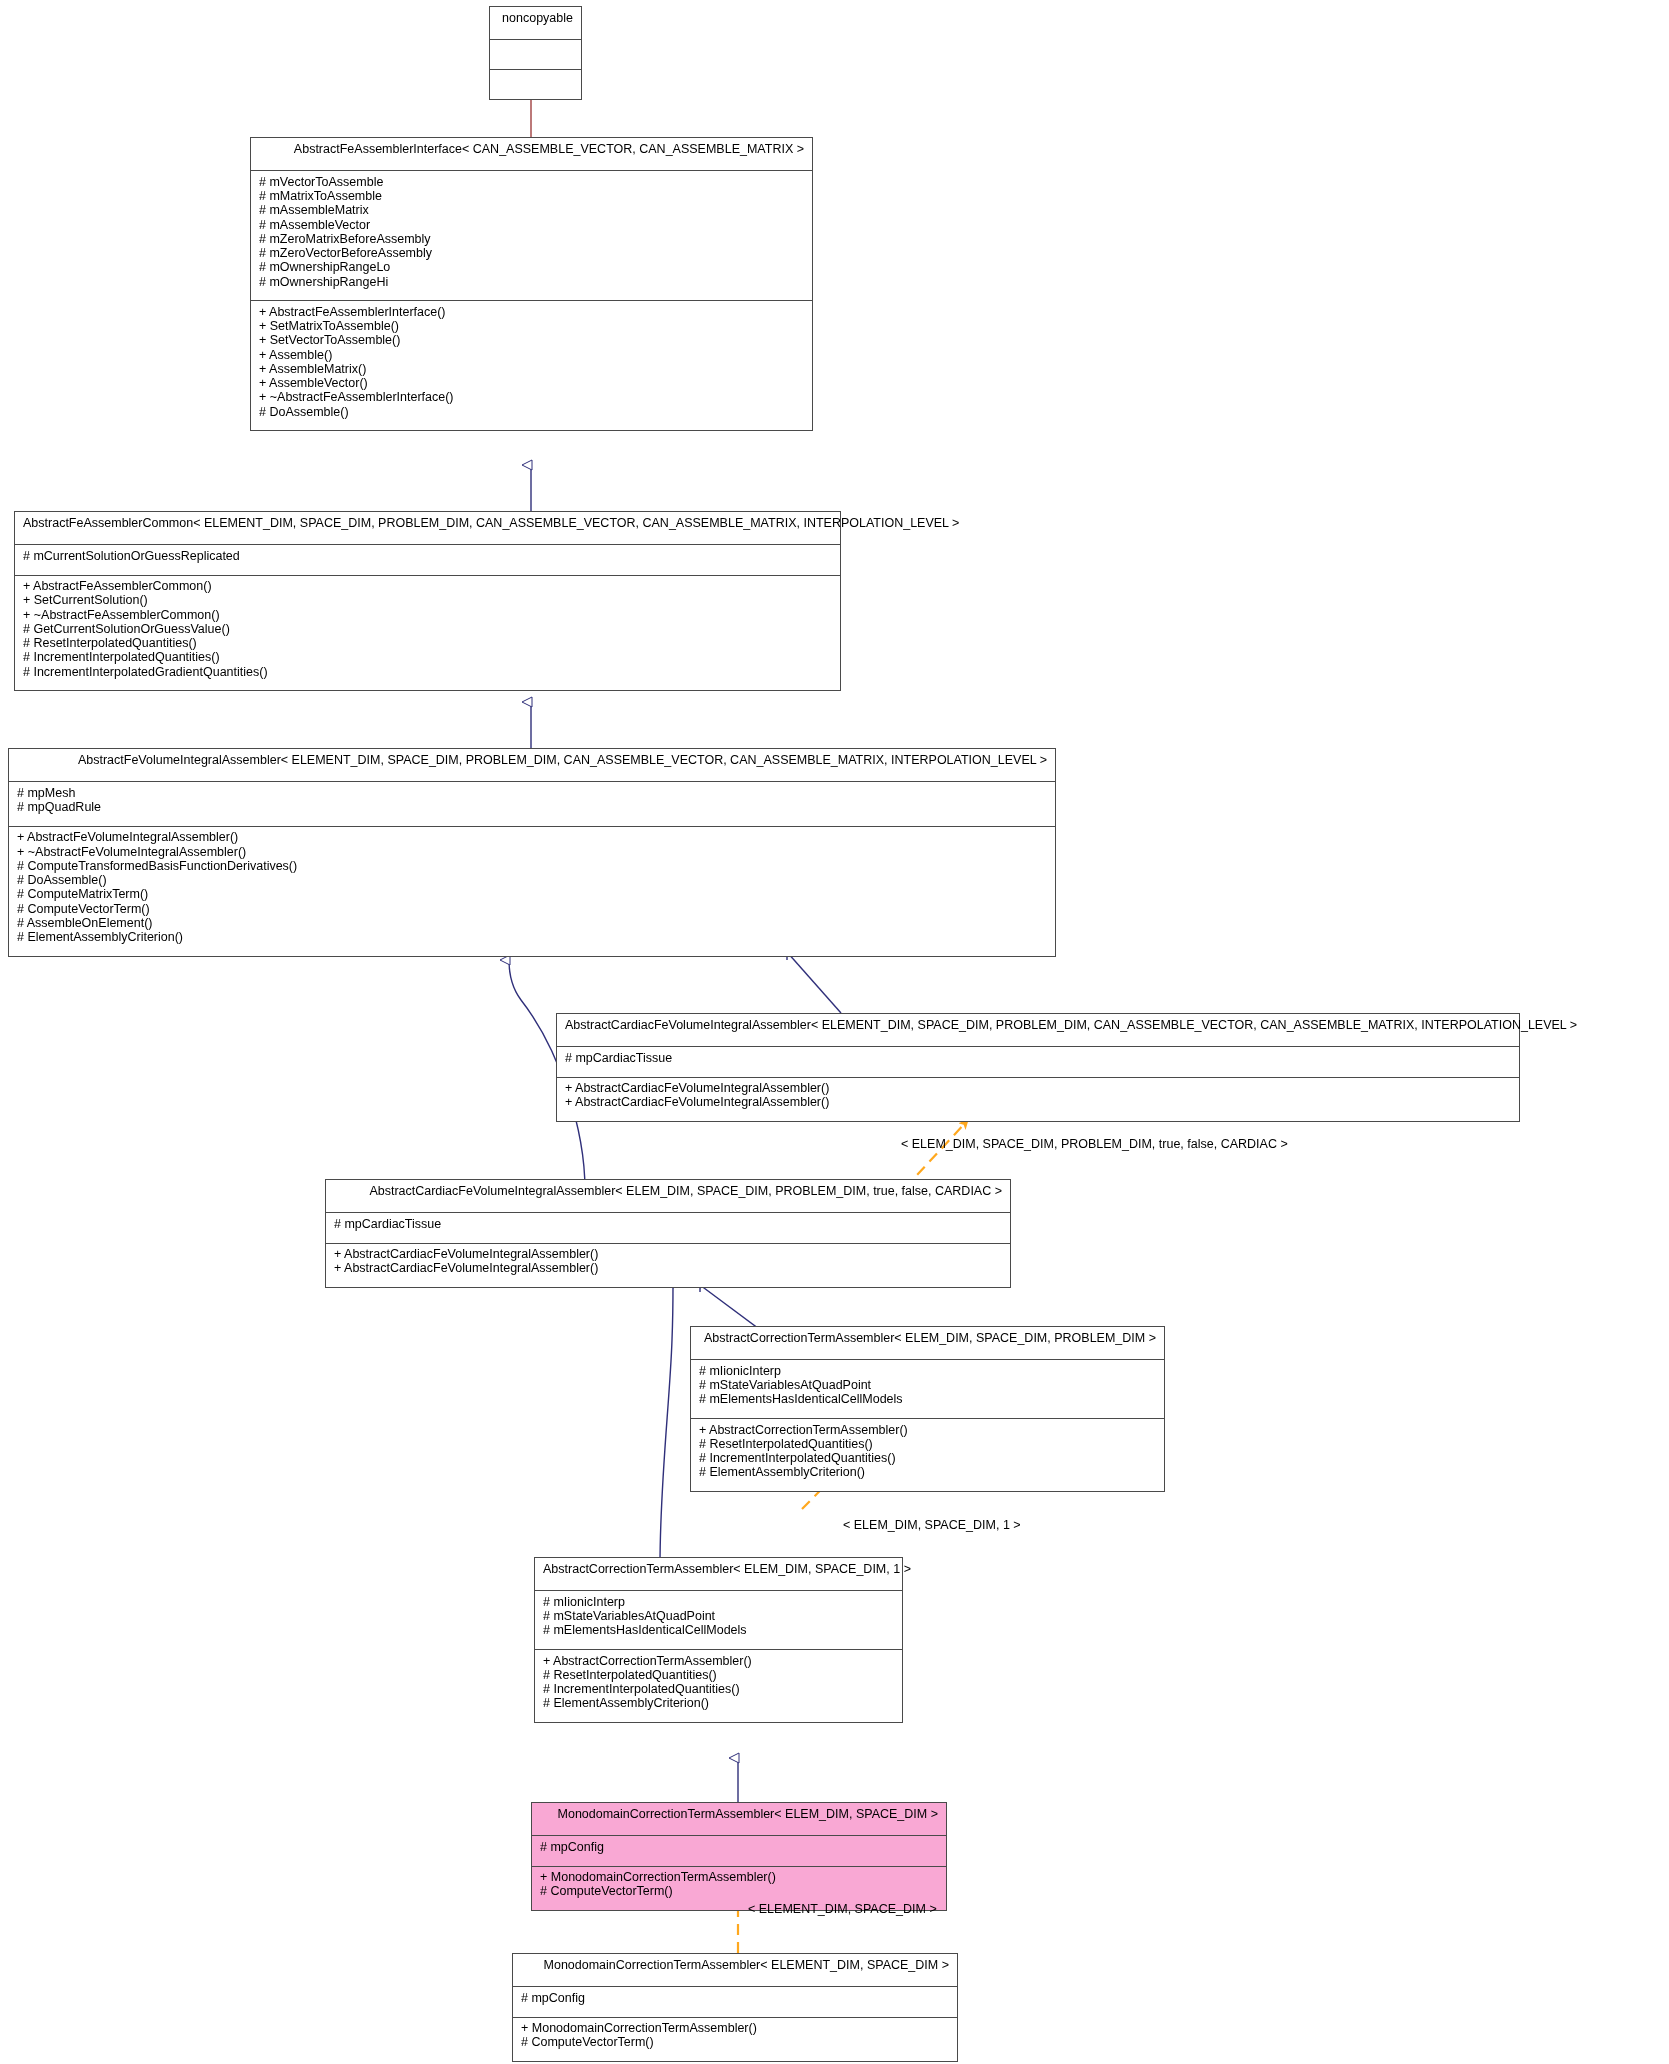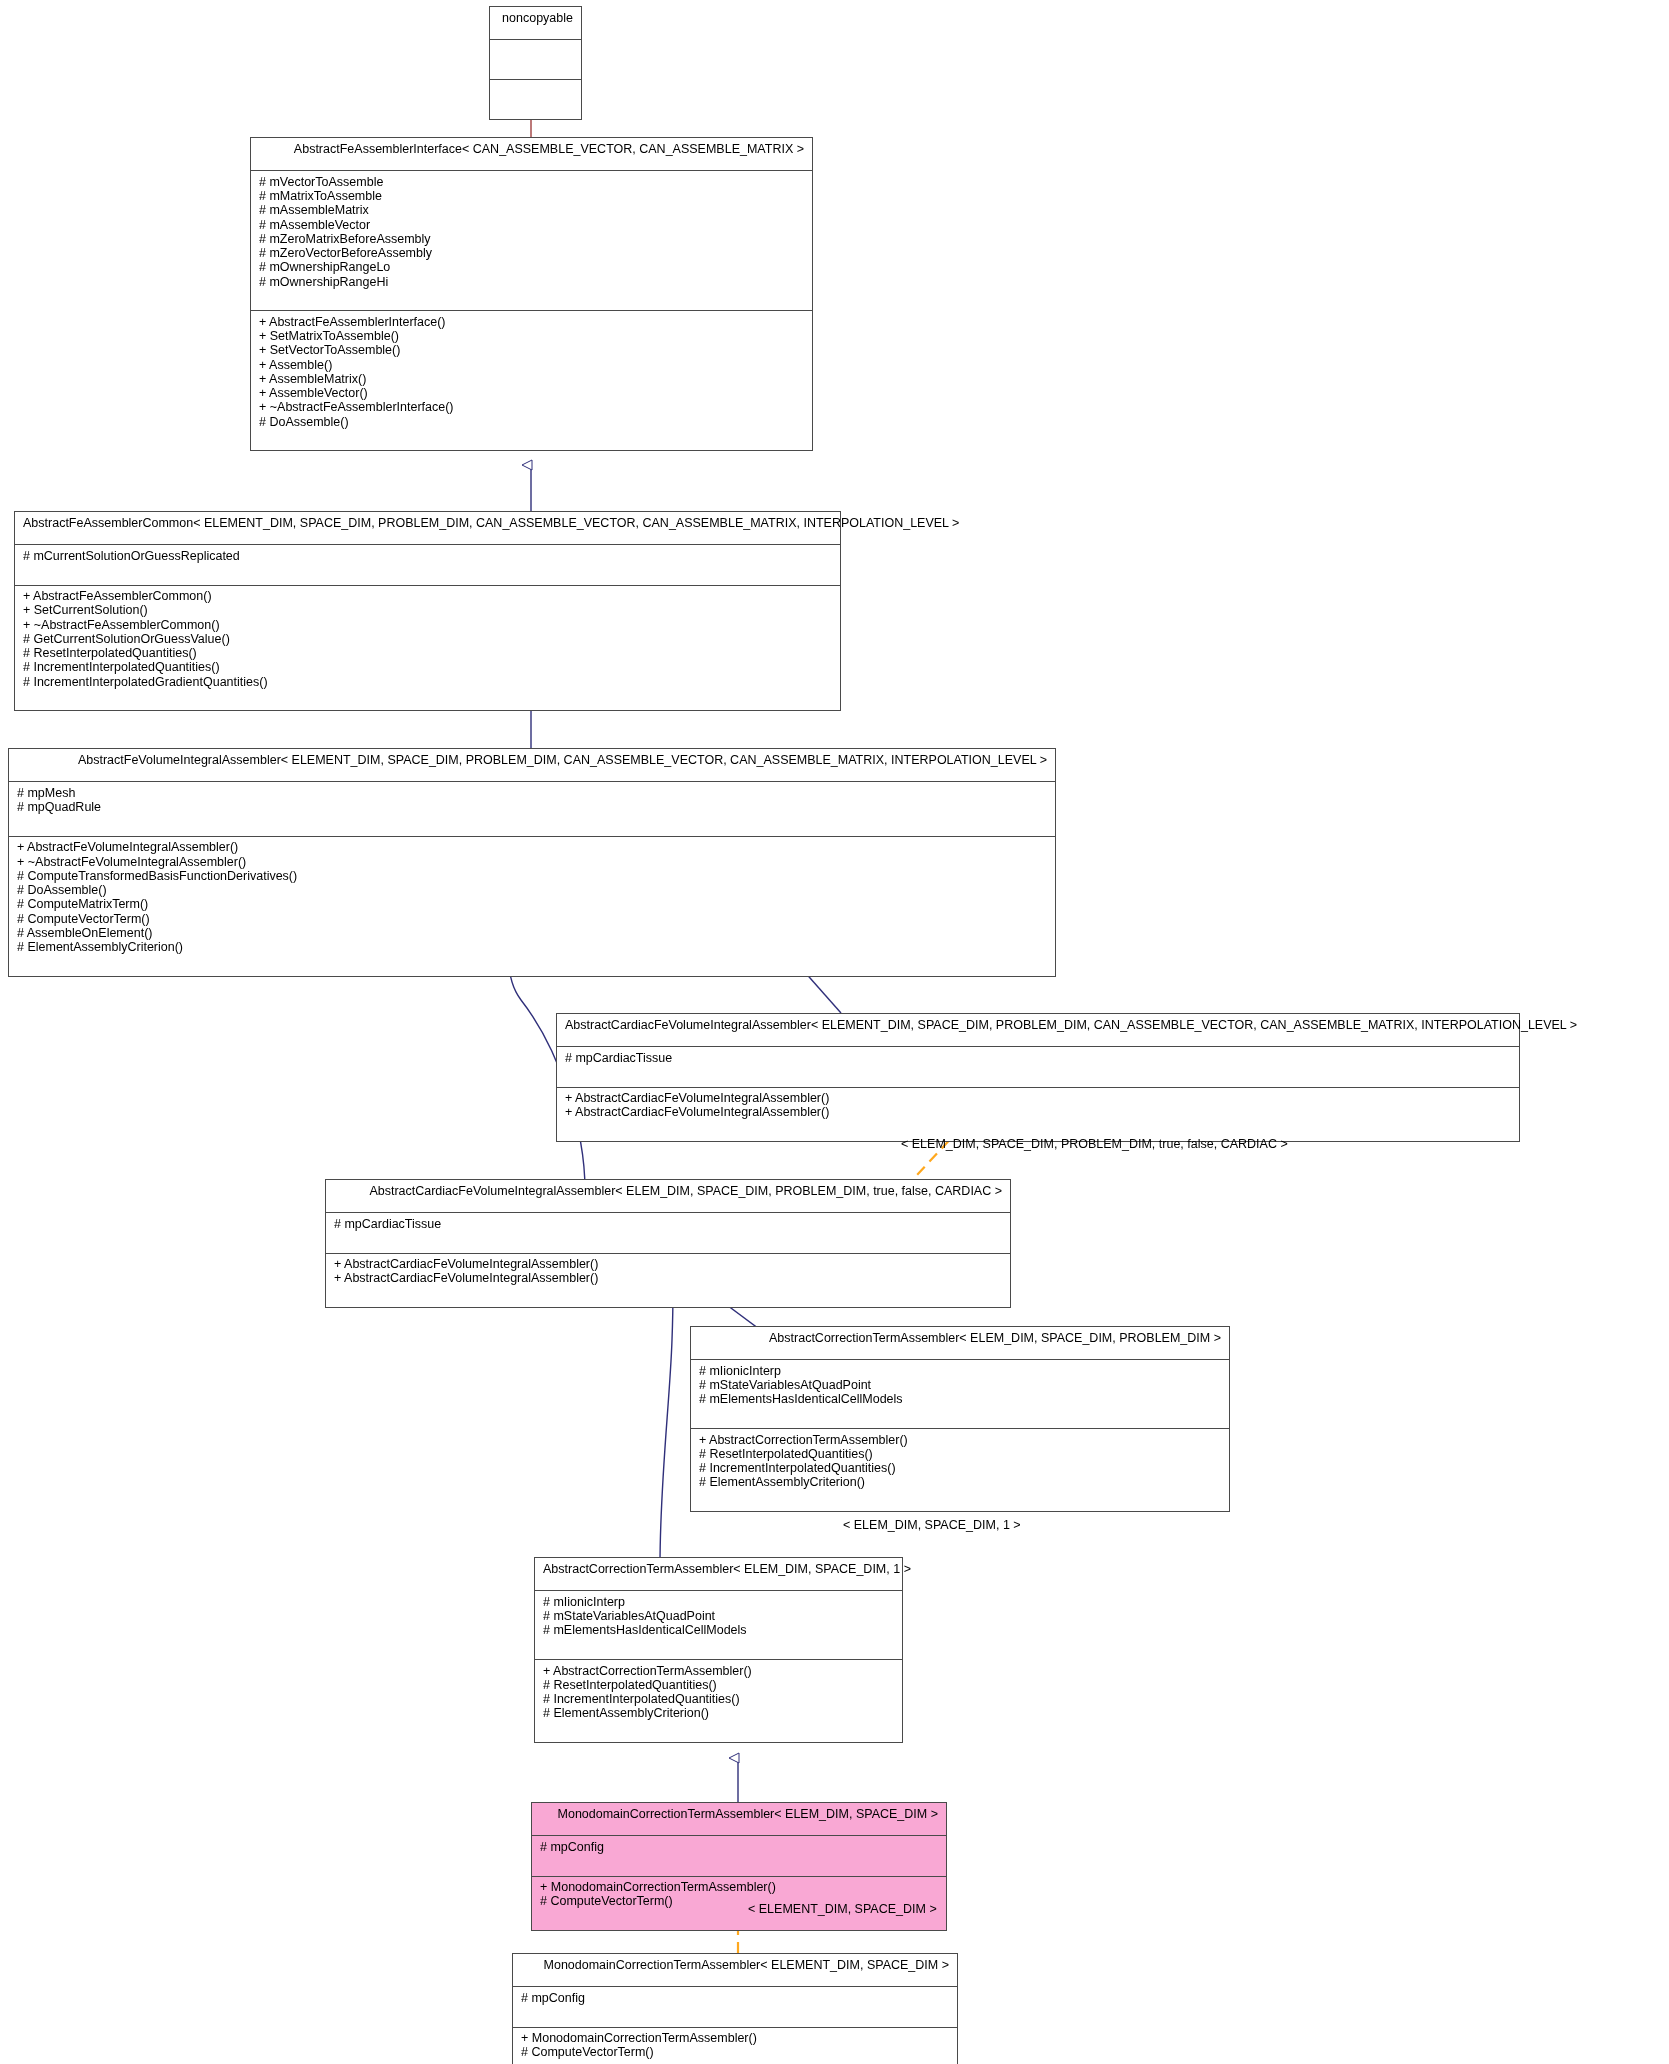--- a/index.html
+++ b/index.html
@@ -37,21 +37,21 @@
   .node.highlight {
     background: #f9a8d4;
   }
   .node .title {
     padding: 5px 8px 14px 8px;
     border-bottom: 1px solid #4a4a4a;
     white-space: nowrap;
     text-align: right;
   }
   .node .compartment {
-    padding: 4px 7px 21px 7px;
+    padding: 4px 7px 11px 7px;
     border-bottom: 1px solid #4a4a4a;
   }
   .node .compartment:last-child {
     border-bottom: none;
   }
   .node .member {
     white-space: nowrap;
     padding: 0.5px 0 0.5px 1px;
   }
   .edge-label {
@@ -191,21 +191,21 @@
     <div class="title">AbstractCardiacFeVolumeIntegralAssembler&lt; ELEM_DIM, SPACE_DIM, PROBLEM_DIM, true, false, CARDIAC &gt;</div>
     <div class="compartment">
       <div class="member"># mpCardiacTissue</div>
     </div>
     <div class="compartment">
       <div class="member">+ AbstractCardiacFeVolumeIntegralAssembler()</div>
       <div class="member">+ AbstractCardiacFeVolumeIntegralAssembler()</div>
     </div>
   </div>
 
-  <div class="node" style="left:690px; top:1326px; width:540px;">
+  <div class="node" style="left:690px; top:1326px; width:475px;">
     <div class="title">AbstractCorrectionTermAssembler&lt; ELEM_DIM, SPACE_DIM, PROBLEM_DIM &gt;</div>
     <div class="compartment">
       <div class="member"># mIionicInterp</div>
       <div class="member"># mStateVariablesAtQuadPoint</div>
       <div class="member"># mElementsHasIdenticalCellModels</div>
     </div>
     <div class="compartment">
       <div class="member">+ AbstractCorrectionTermAssembler()</div>
       <div class="member"># ResetInterpolatedQuantities()</div>
       <div class="member"># IncrementInterpolatedQuantities()</div>

